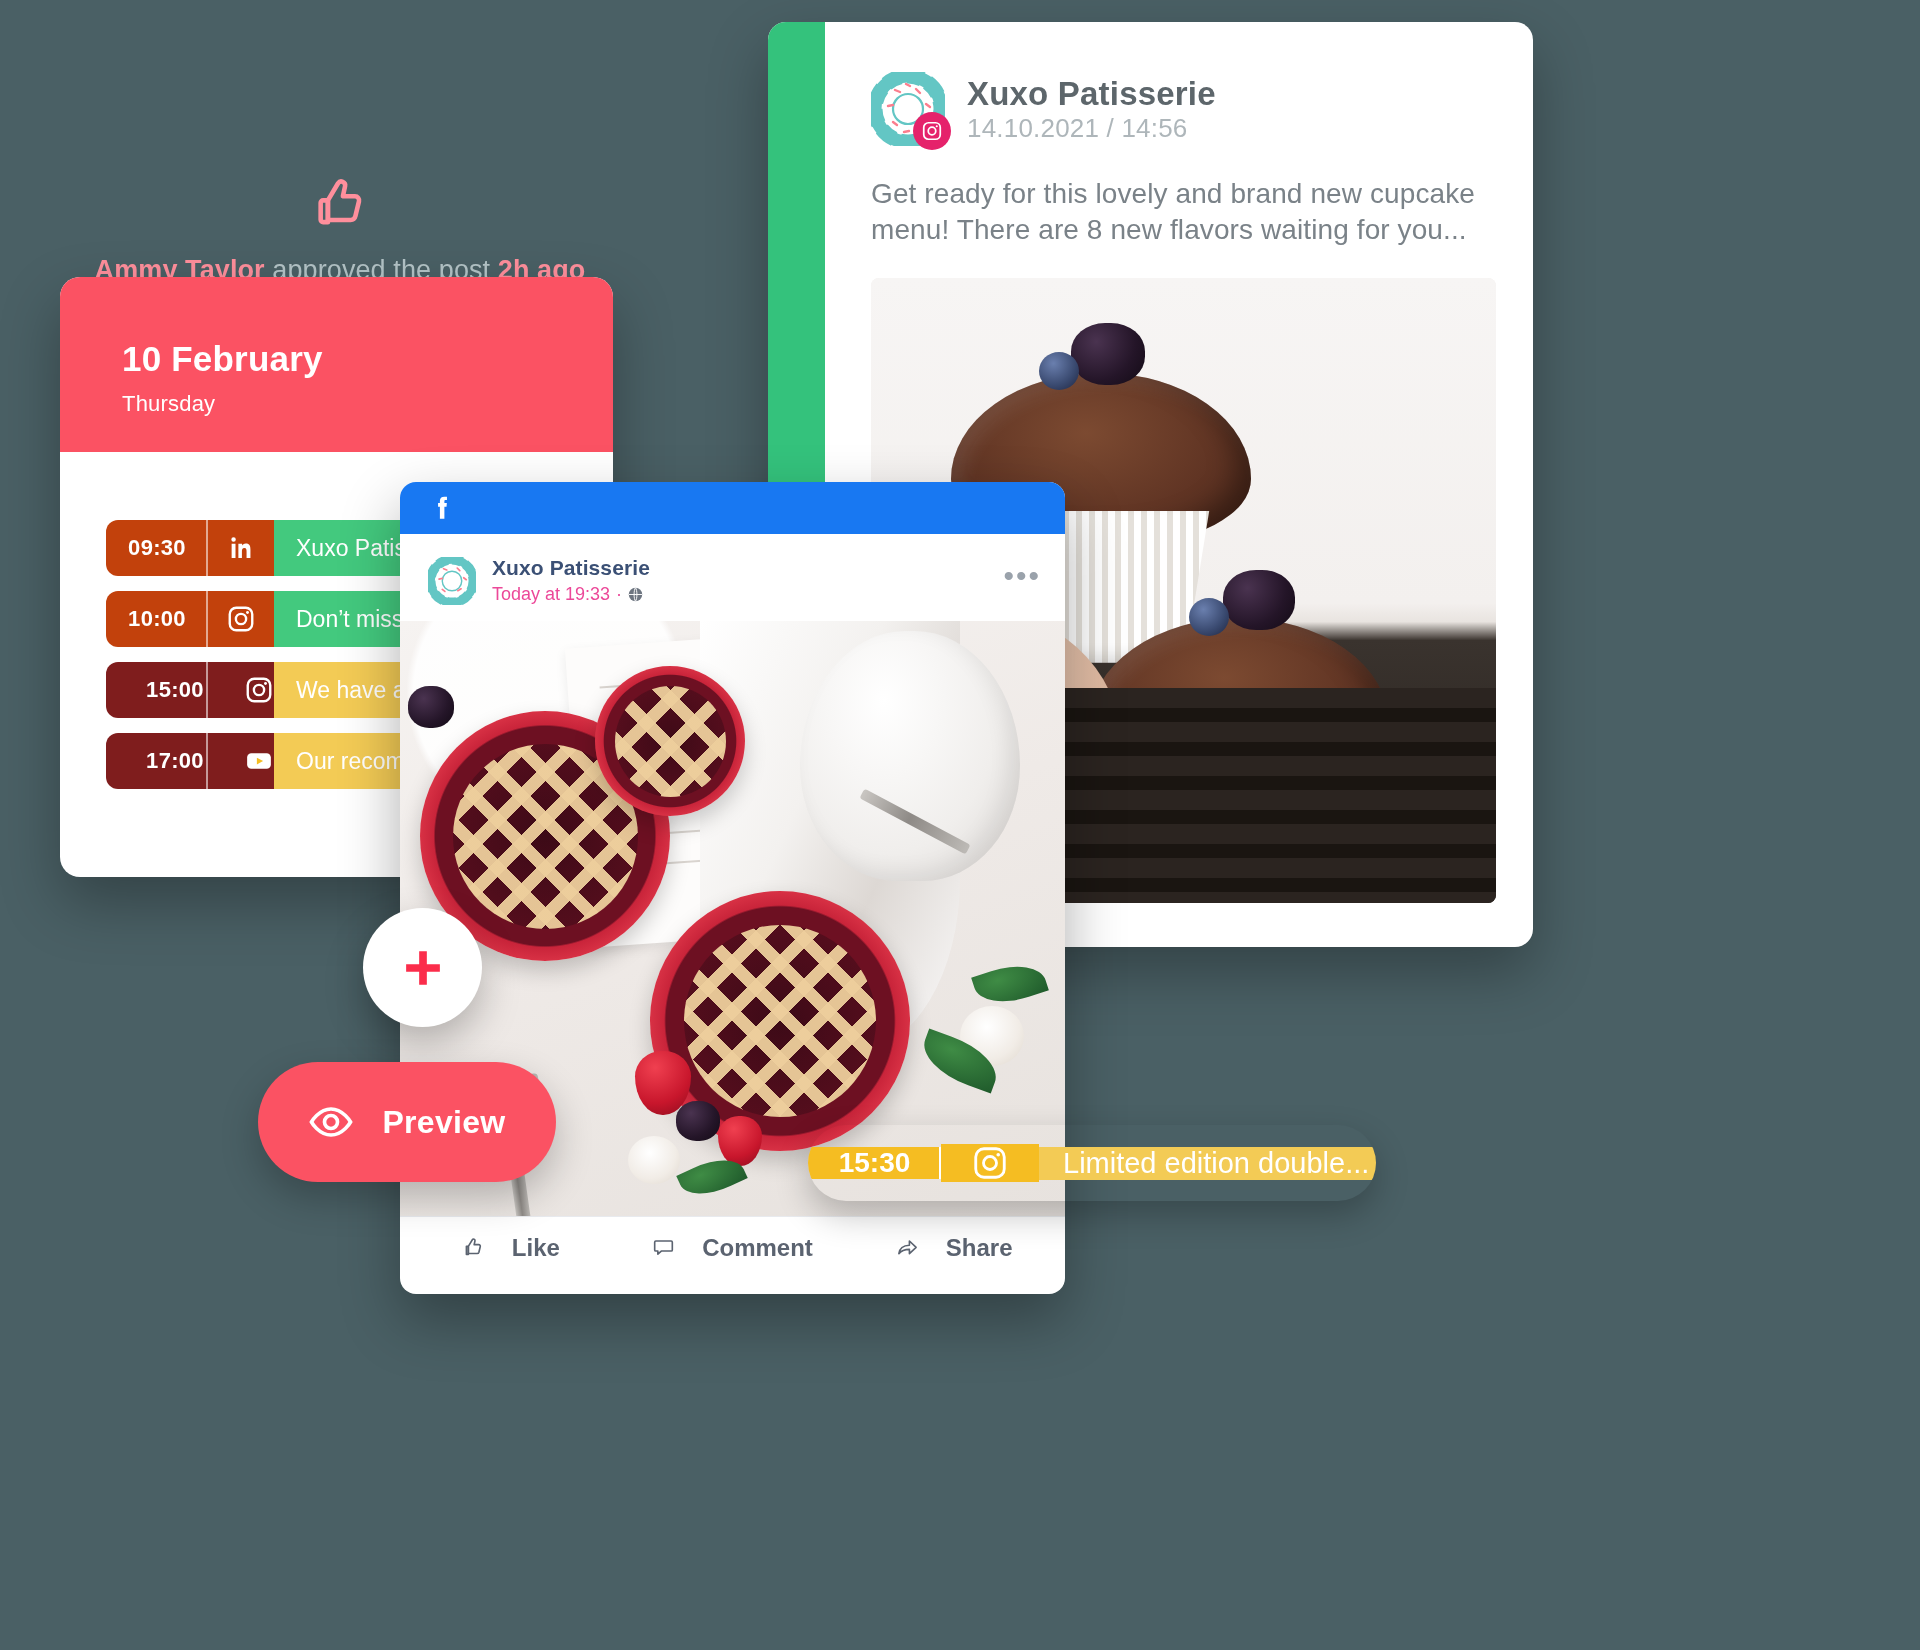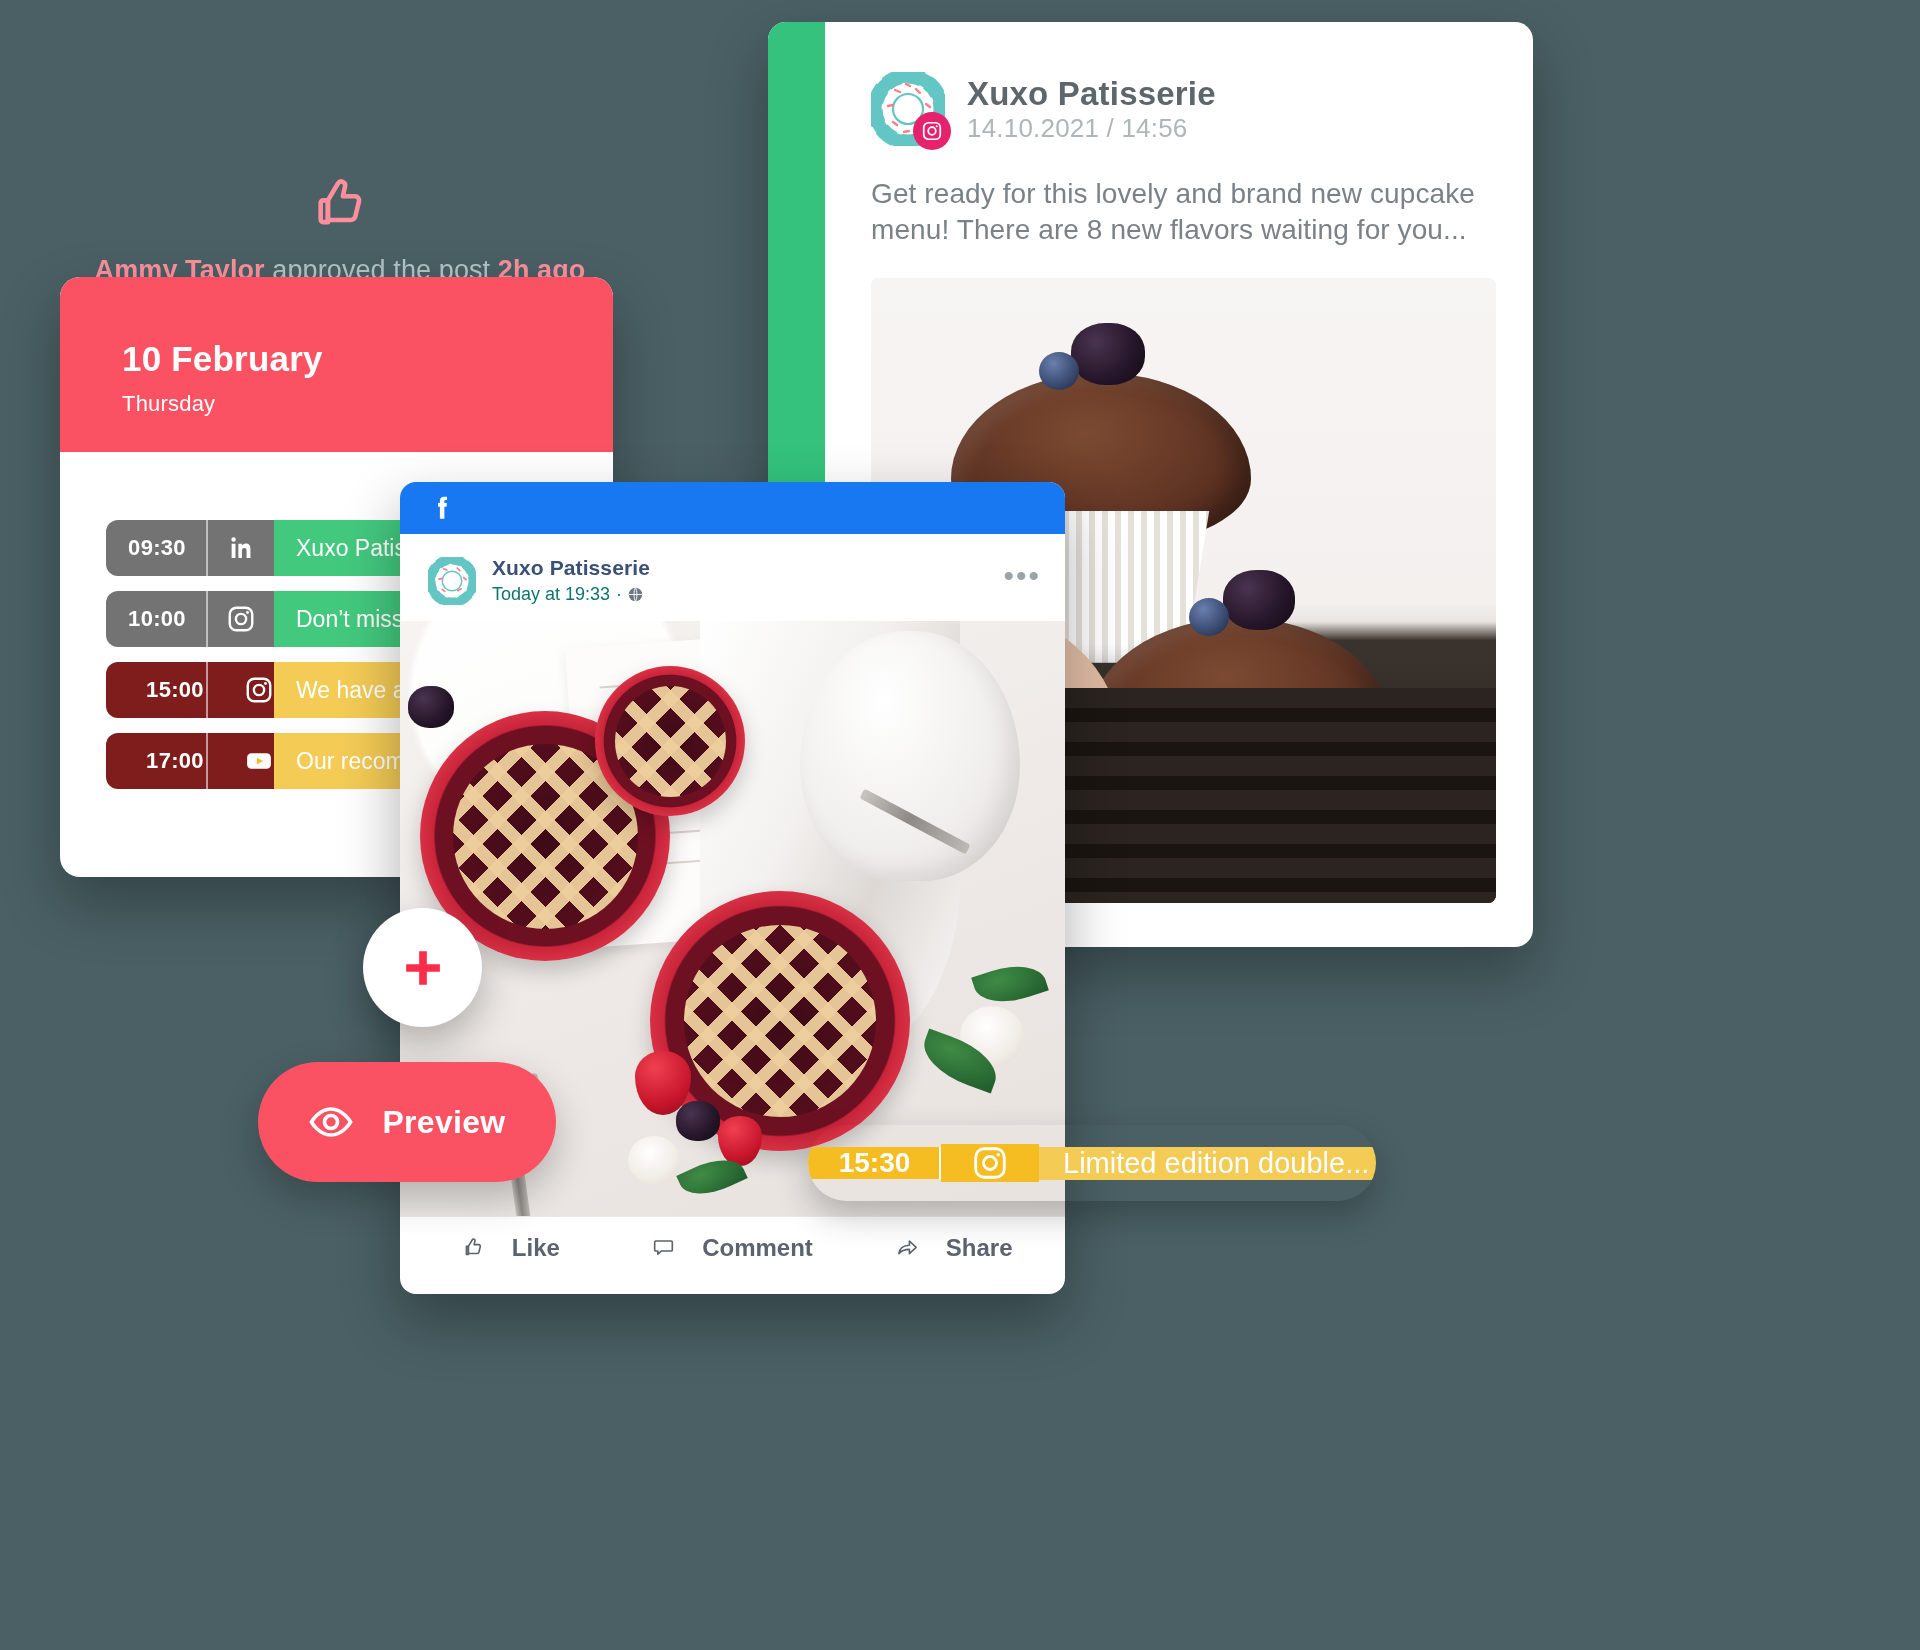--- a/index.html
+++ b/index.html
@@ -53,21 +53,21 @@
     background: rgba(255,255,255,.55);
   }
   .slot-icon {
     width: 66px; display: flex; align-items: center; justify-content: center;
   }
   .slot-icon svg { width: 30px; height: 30px; }
   .slot-text {
     flex: 1; display: flex; align-items: center; padding-left: 22px;
     color: #fff; font-size: 23px; white-space: nowrap; overflow: hidden;
   }
-  .green .slot-time, .green .slot-icon { background: #737373; }
+  .green .slot-time, .green .slot-icon { background: #c2410c; }
   .green .slot-text { background: #43c97e; }
   .yellow .slot-time, .yellow .slot-icon { background: #7f1d1d; padding-left: 36px; }
   .yellow .slot-text { background: #f3cb55; }
 
   
   .ig-card {
     position: absolute; left: 768px; top: 22px;
     width: 765px; height: 925px;
     background: #ffffff; border-radius: 18px;
     box-shadow: 0 26px 60px rgba(0,0,0,.30);
@@ -104,21 +104,21 @@
   }
   .fb-bar {
     height: 52px; background: #1878f2; display: flex; align-items: center;
     padding-left: 30px;
   }
   .fb-bar svg { width: 26px; height: 30px; }
   .fb-head { display: flex; align-items: center; padding: 22px 24px 16px 28px; }
   .fb-avatar { width: 48px; height: 48px; flex: none; }
   .fb-ident { margin-left: 16px; flex: 1; }
   .fb-name { font-size: 21px; font-weight: 700; color: #3b5075; letter-spacing: .1px; }
-  .fb-sub { font-size: 18px; color: #0f766e; margin-top: 4px; display: flex; align-items: center; gap: 6px; }
+  .fb-sub { font-size: 18px; color: #ec4899; margin-top: 4px; display: flex; align-items: center; gap: 6px; }
   .fb-globe { width: 15px; height: 15px; }
   .fb-dots { font-size: 30px; color: #9aa2ab; letter-spacing: 2px; line-height: .6; padding-bottom: 10px; }
   .fb-photo { width: 100%; height: 595px; position: relative; overflow: hidden; background: #efeceb; }
   .fb-actions { display: flex; height: 62px; border-top: 1px solid #e8eaee; }
   .fb-act { flex: 1; display: flex; align-items: center; justify-content: center; gap: 11px; }
   .fb-act span { font-size: 24px; font-weight: 700; color: #5b6370; margin-left: 16px; }
   .fb-act svg { width: 23px; height: 23px; }
 
   
   .pill {

